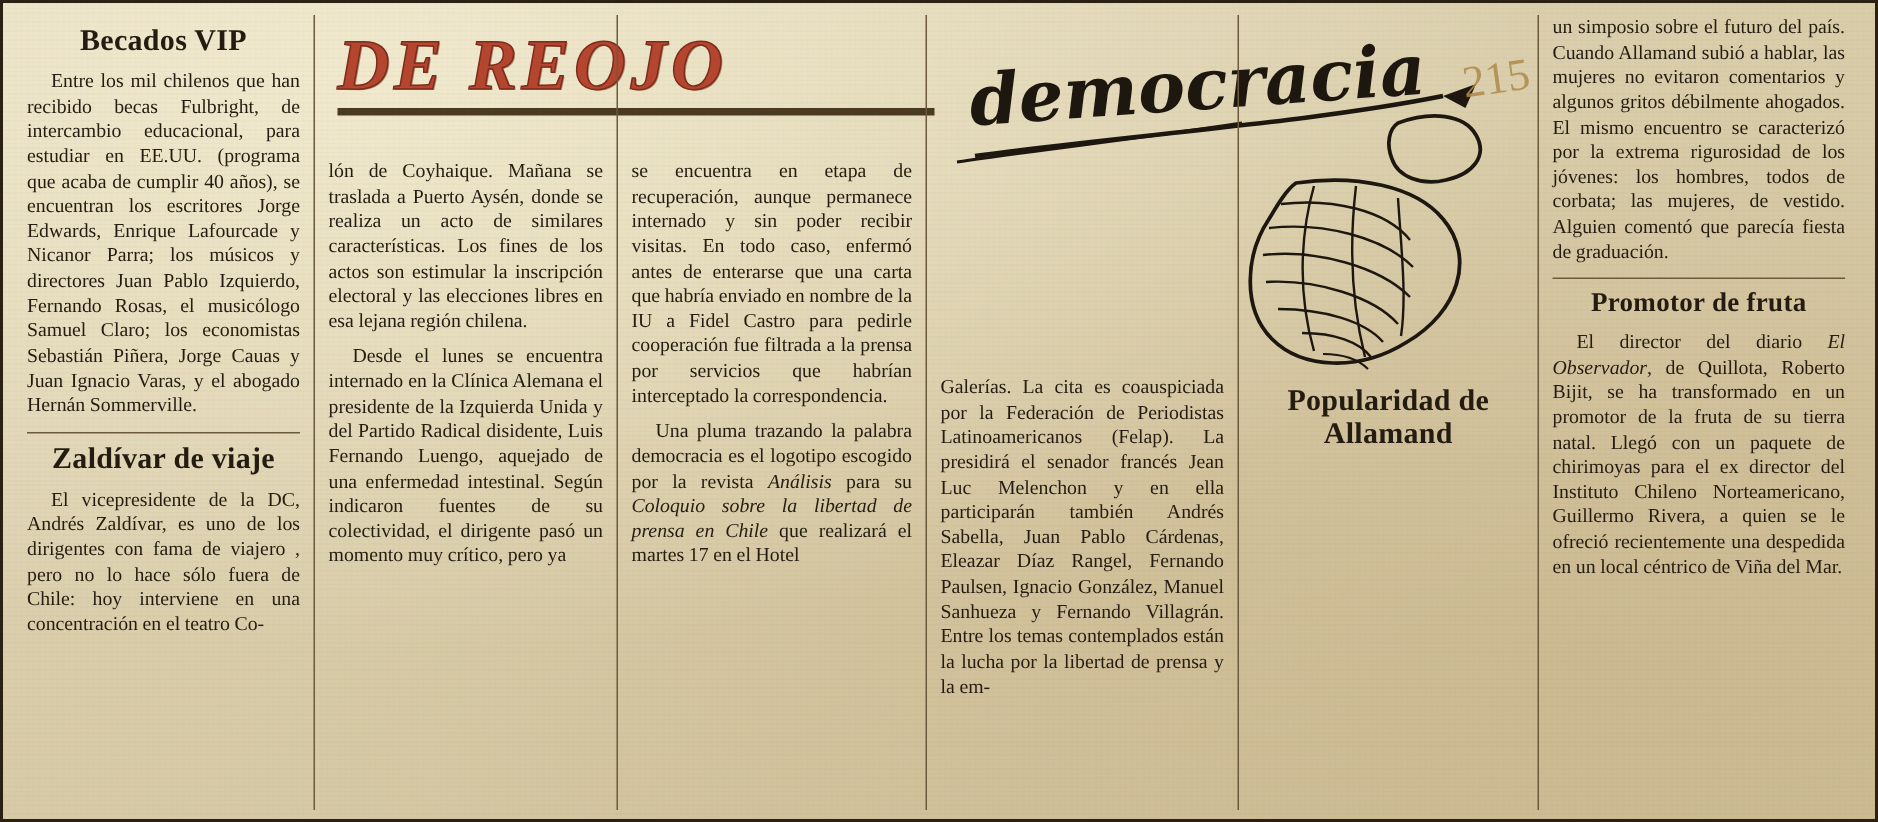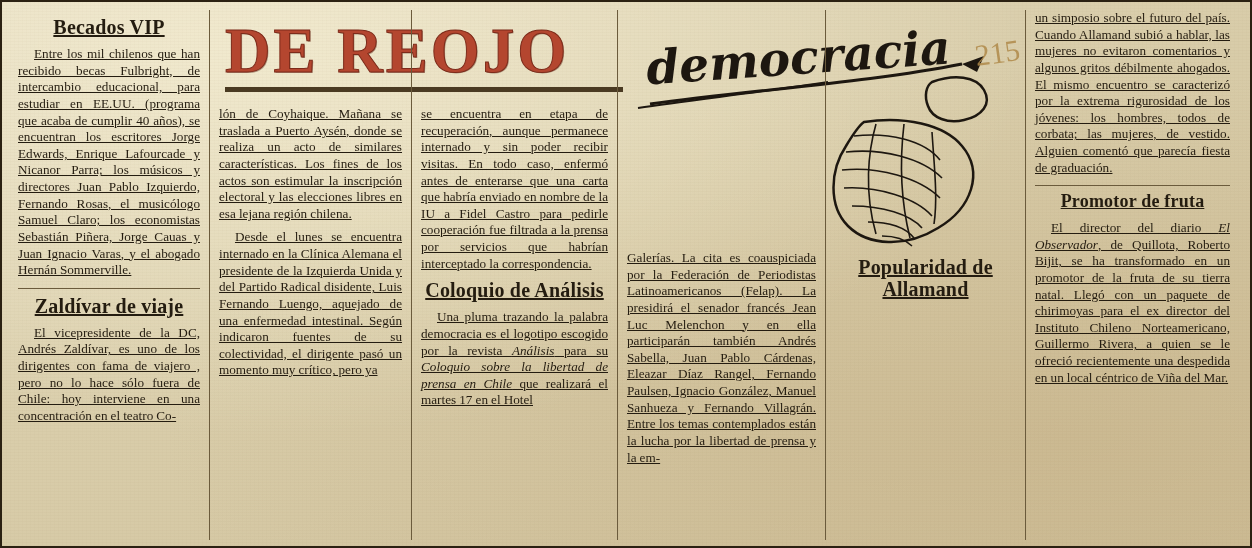--- a/index.html
+++ b/index.html
@@ -32,21 +32,20 @@
     background-image:
       repeating-linear-gradient(0deg, rgba(120,100,60,.10) 0 1px, rgba(255,255,255,0) 1px 3px),
       repeating-linear-gradient(90deg, rgba(120,100,60,.06) 0 1px, rgba(255,255,255,0) 1px 4px);
   }
   .cols {
     position: absolute;
     inset: 0;
     display: flex;
     padding: 8px 7px 6px 7px;
     box-sizing: border-box;
-    text-decoration: underline;
   }
   .col {
     box-sizing: border-box;
     padding: 0 9px;
     position: relative;
   }
   .col + .col { border-left: 1px solid #6b5b3c; }
   .c1 { width: 200px; }
   .c2 { width: 202px; }
   .c3 { width: 206px; }
@@ -83,27 +82,28 @@
   .masthead {
     position: absolute;
     left: 223px;
     top: 18px;
     width: 420px;
     height: 86px;
   }
   .masthead .title {
     font-family: "Liberation Serif", serif;
     font-weight: bold;
-    font-size: 63px;
+    font-size: 48px;
     letter-spacing: 3px;
     color: #b4462f;
     -webkit-text-stroke: 1px #7d2b1a;
     line-height: 1;
     text-shadow: 1px 1px 0 rgba(90,40,25,.45);
     white-space: nowrap;
+    font-style: italic;
   }
   .masthead .bar {
     height: 5px;
     background: #4a3a22;
     margin-top: 4px;
     width: 398px;
   }
   
   .logo {
     position: absolute;
@@ -187,21 +187,20 @@
 
     <div class="col c2">
       <div class="topspacer-c2"></div>
       <p class="body noind">lón de Coyhaique. Mañana se traslada a Puerto Aysén, donde se realiza un acto de similares características. Los fines de los actos son estimular la inscripción electoral y las elecciones libres en esa lejana región chilena.</p>
       <p class="body">Desde el lunes se encuentra internado en la Clínica Alemana el presidente de la Izquierda Unida y del Partido Radical disidente, Luis Fernando Luengo, aquejado de una enfermedad intestinal. Según indicaron fuentes de su colectividad, el dirigente pasó un momento muy crítico, pero ya</p>
     </div>
 
     <div class="col c3">
       <div class="topspacer-c3"></div>
       <p class="body noind">se encuentra en etapa de recuperación, aunque permanece internado y sin poder recibir visitas. En todo caso, enfermó antes de enterarse que una carta que habría enviado en nombre de la IU a Fidel Castro para pedirle cooperación fue filtrada a la prensa por servicios que habrían interceptado la correspondencia.</p>
-      <h2 class="head">Coloquio de Análisis</h2>
       <p class="body"><span>Una pluma trazando la palabra democracia es el logotipo escogido por la revista </span><span class="it">Análisis</span><span> para su </span><span class="it">Coloquio sobre la libertad de prensa en Chile</span><span> que realizará el martes 17 en el Hotel</span></p>
     </div>
 
     <div class="col c4">
       <div class="topspacer-c4"></div>
       <p class="body noind">Galerías. La cita es coauspiciada por la Federación de Periodistas Latinoamericanos (Felap). La presidirá el senador francés Jean Luc Melenchon y en ella participarán también Andrés Sabella, Juan Pablo Cárdenas, Eleazar Díaz Rangel, Fernando Paulsen, Ignacio González, Manuel Sanhueza y Fernando Villagrán. Entre los temas contemplados están la lucha por la libertad de prensa y la em-</p>
     </div>
 
     <div class="col c5">
       <div class="topspacer-c5"></div>

